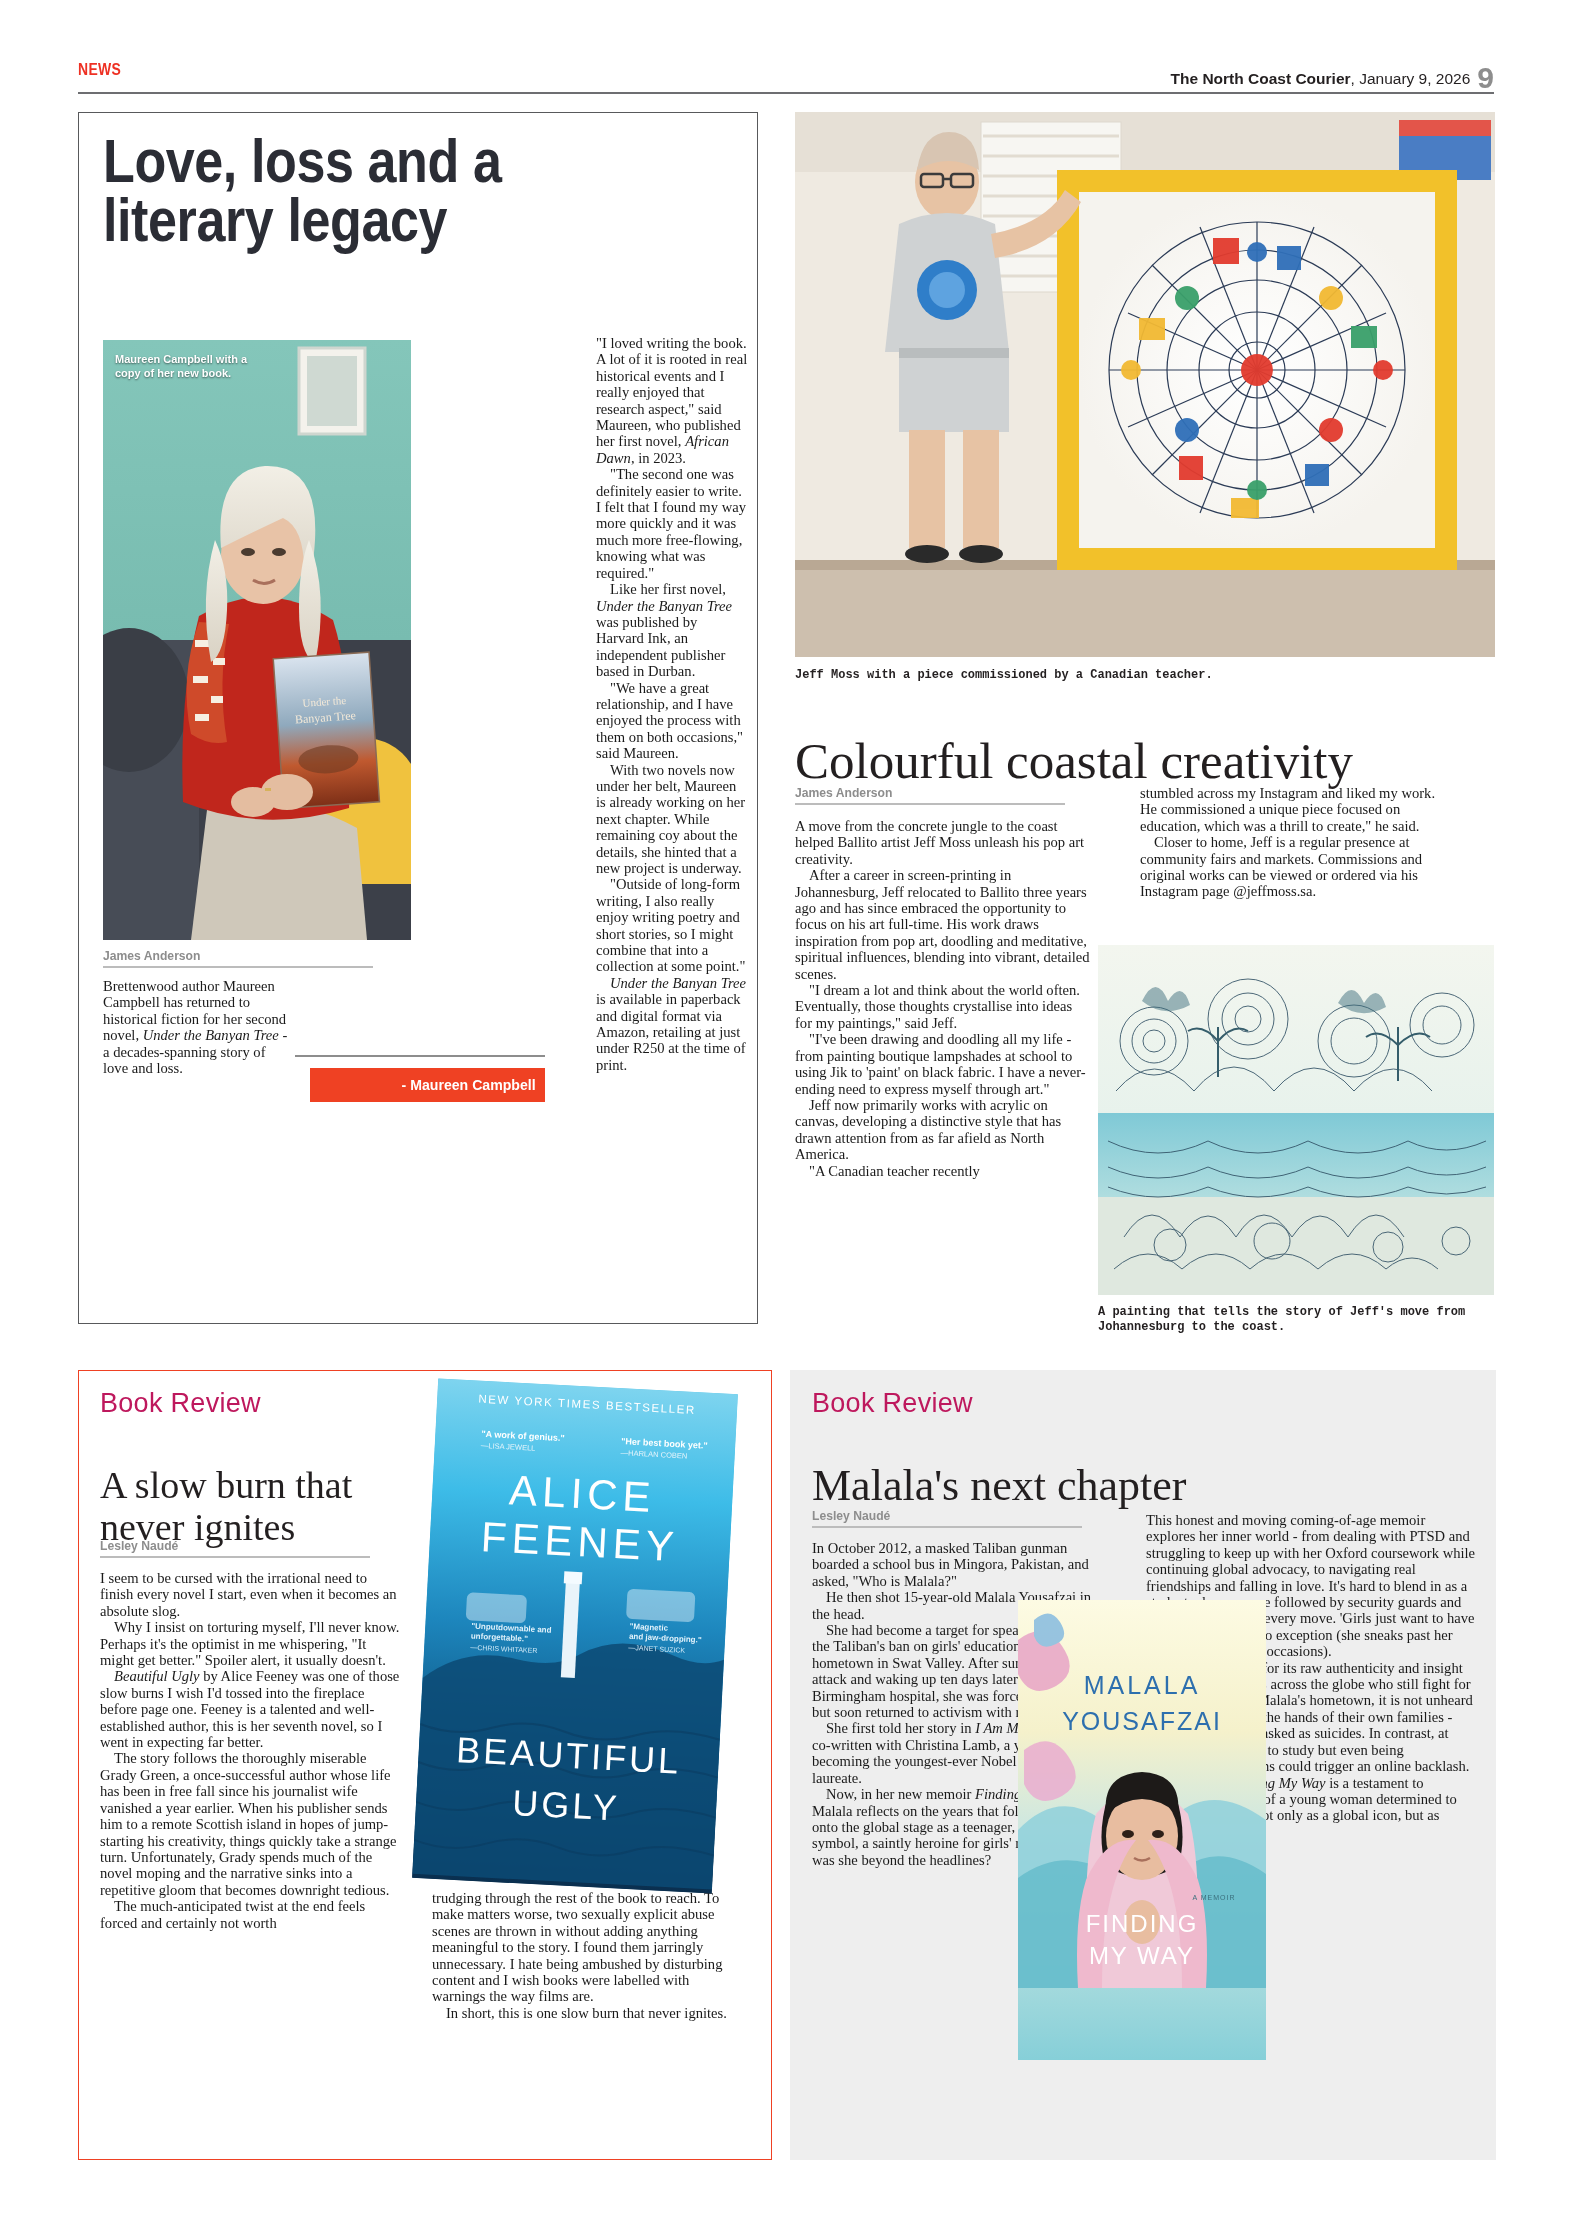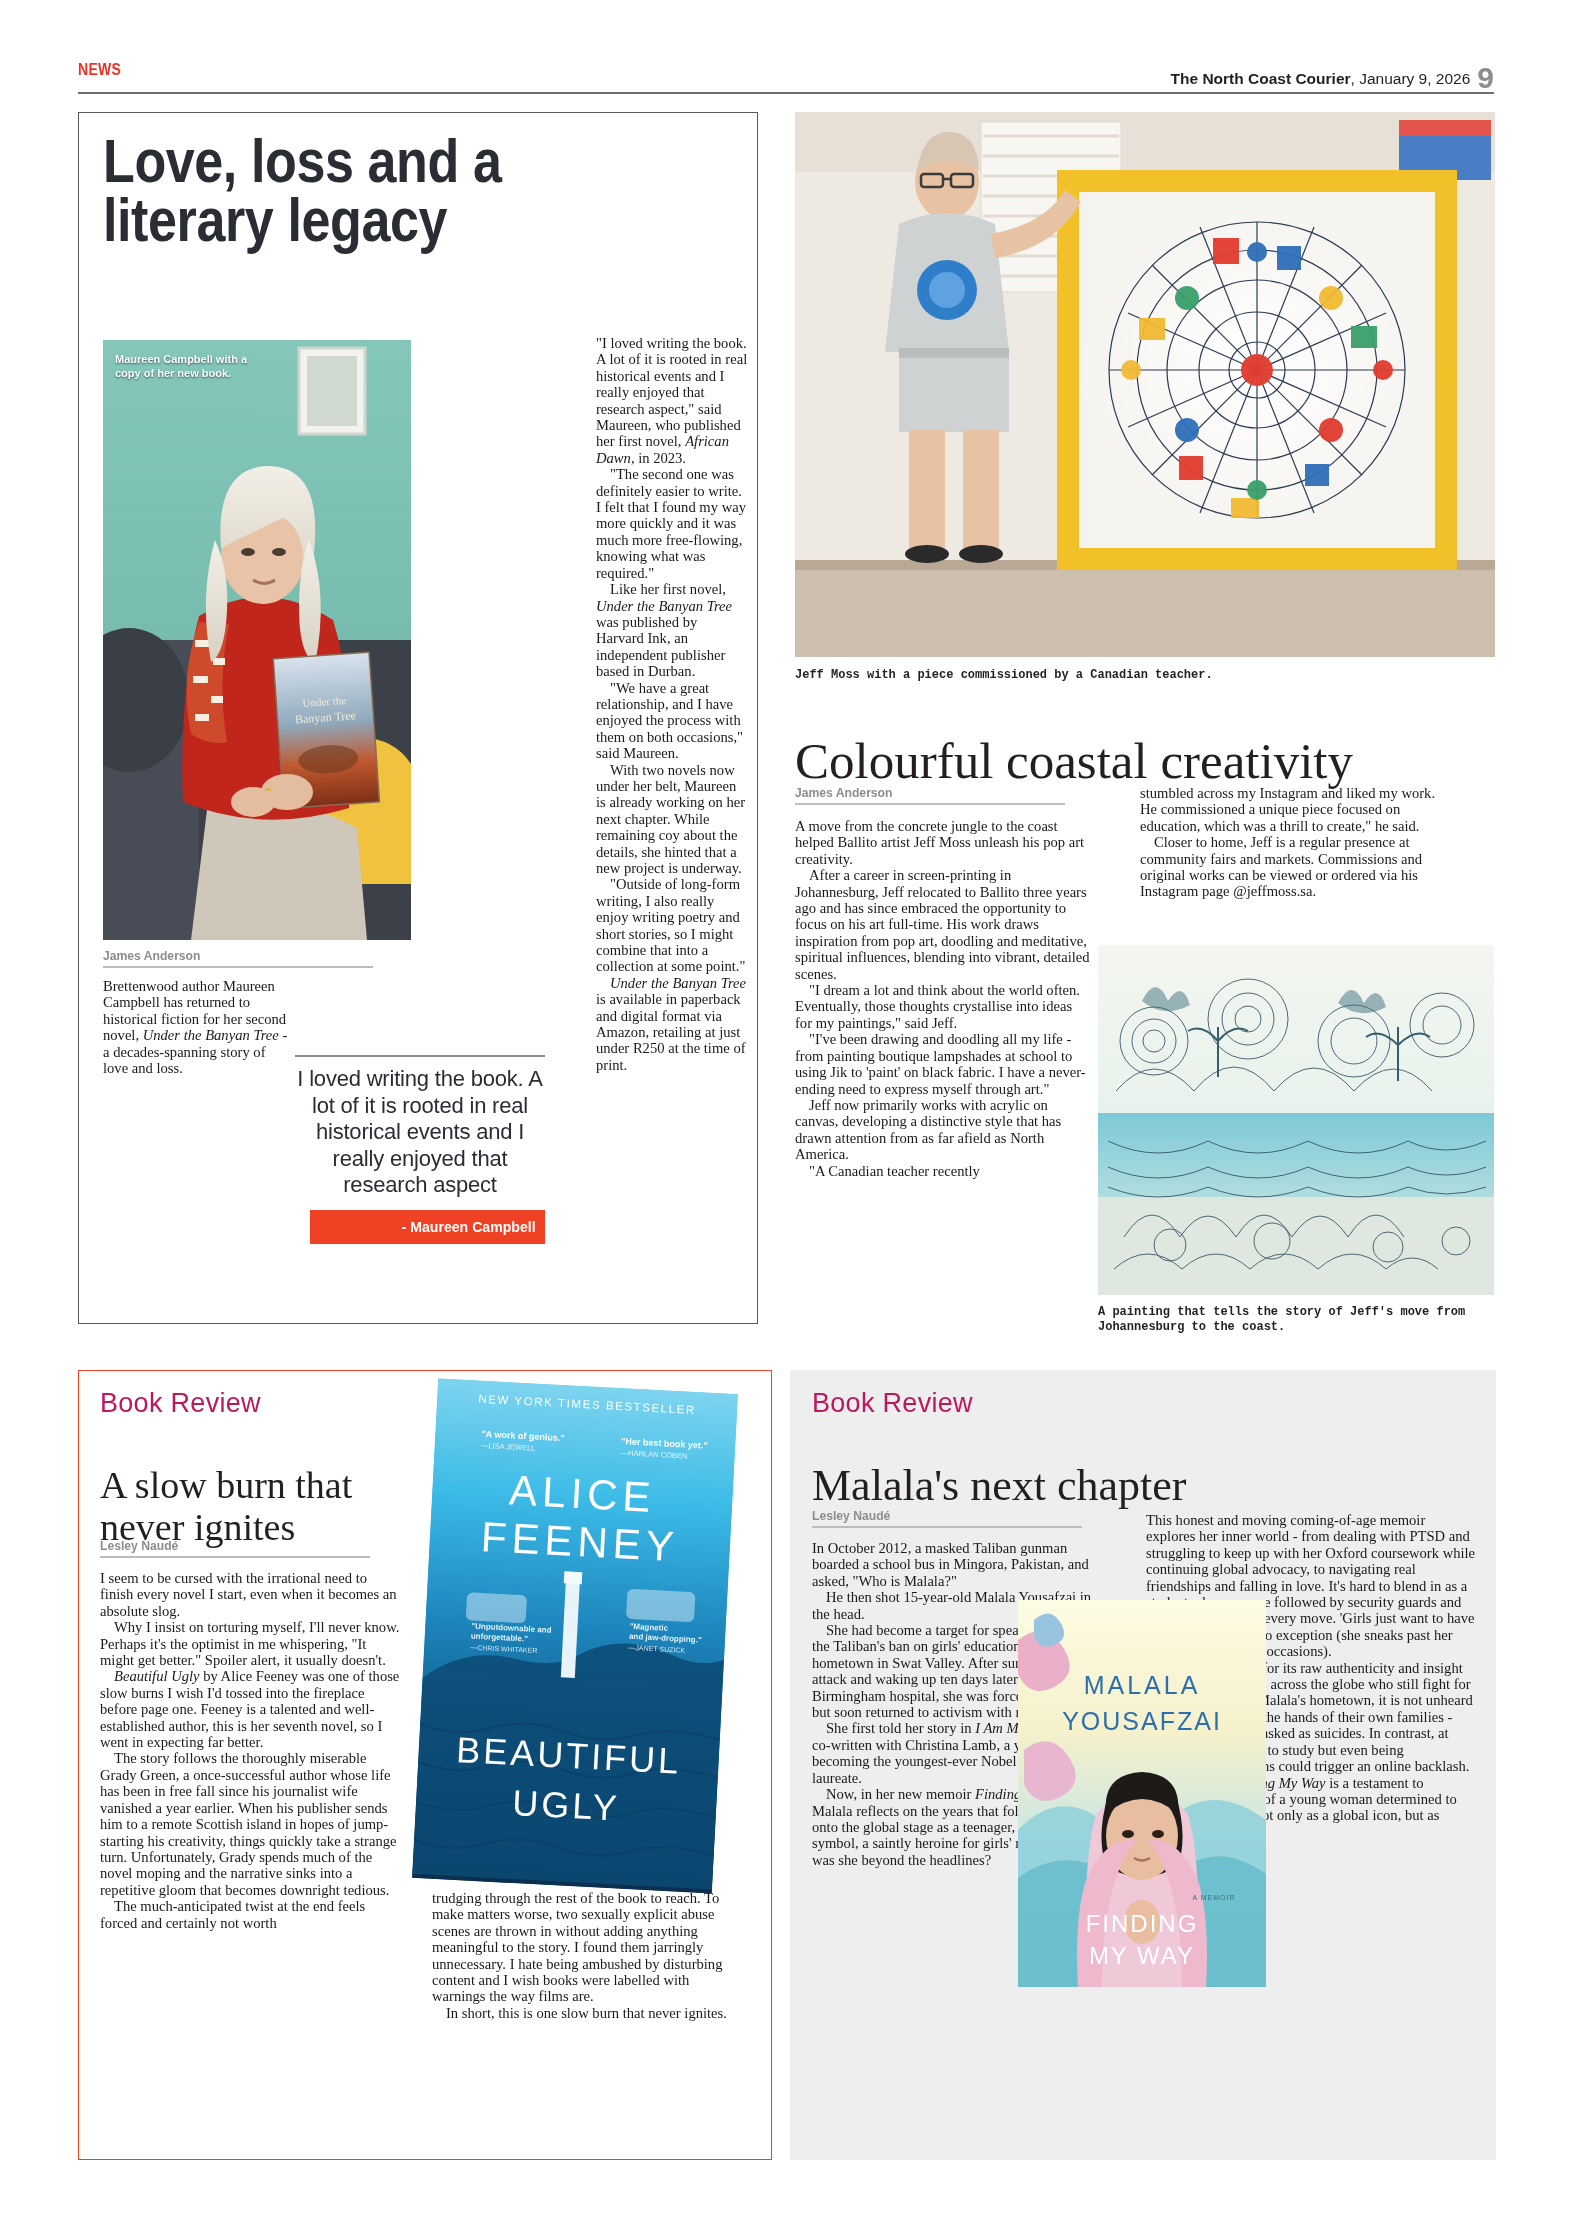--- a/index.html
+++ b/index.html
@@ -204,21 +204,20 @@
     <p>"The second one was definitely easier to write. I felt that I found my way more quickly and it was much more free-flowing, knowing what was required."</p>
     <p>Like her first novel, <i>Under the Banyan Tree</i> was published by Harvard Ink, an independent publisher based in Durban.</p>
     <p>"We have a great relationship, and I have enjoyed the process with them on both occasions," said Maureen.</p>
     <p>With two novels now under her belt, Maureen is already working on her next chapter. While remaining coy about the details, she hinted that a new project is underway.</p>
     <p>"Outside of long-form writing, I also really enjoy writing poetry and short stories, so I might combine that into a collection at some point."</p>
     <p><i>Under the Banyan Tree</i> is available in paperback and digital format via Amazon, retailing at just under R250 at the time of print.</p>
   </div>
 
   <div class="pullquote" style="left:295px;top:1055px;width:250px;">
     <div class="topline"></div>
-    <div class="qtext">I loved writing the book. A lot of it is rooted in real historical events and I really enjoyed that research aspect</div>
     <div class="attrib">- Maureen Campbell</div>
   </div>
 
   <div class="img ph2" style="left:795px;top:112px;width:700px;height:545px;">
     <svg width="700" height="545" viewBox="0 0 700 545" preserveAspectRatio="none">
       <defs>
         <radialGradient id="burst" cx="0.5" cy="0.5" r="0.5">
           <stop offset="0" stop-color="#ffffff"></stop>
             <stop offset="1" stop-color="#f5f3ee"></stop>
         </radialGradient>
@@ -455,21 +454,21 @@
     <p>She first told her story in <i>I Am Malala</i> (2013), co-written with Christina Lamb, a year before becoming the youngest-ever Nobel Peace Prize laureate.</p>
     <p>Now, in her new memoir <i>Finding My Way</i>, Malala reflects on the years that followed. Thrust onto the global stage as a teenager, she became a symbol, a saintly heroine for girls' rights. But who was she beyond the headlines?</p>
   </div>
 
   <div class="col body" style="left:1146px;top:1512px;width:330px;">
     <p class="first">This honest and moving coming-of-age memoir explores her inner world - from dealing with PTSD and struggling to keep up with her Oxford coursework while continuing global advocacy, to navigating real friendships and falling in love. It's hard to blend in as a student when you are followed by security guards and scrutinised for your every move. 'Girls just want to have fun', and Malala is no exception (she sneaks past her security on multiple occasions).</p>
     <p>I loved this book for its raw authenticity and insight into the lives of girls across the globe who still fight for basic freedoms. In Malala's hometown, it is not unheard of for girls to die at the hands of their own families - "honour" killings masked as suicides. In contrast, at Oxford she was free to study but even being photographed in jeans could trigger an online backlash.</p>
     <p>Ultimately, <i>Finding My Way</i> is a testament to resilience, the story of a young woman determined to reclaim her voice, not only as a global icon, but as herself.</p>
   </div>
 
-  <div class="img bc2" style="left:1018px;top:1600px;width:248px;height:387px;">
+  <div class="img bc2" style="left:1018px;top:1600px;width:248px;height:460px;">
     <svg width="248" height="388" viewBox="0 0 248 388" preserveAspectRatio="none">
       <defs>
         <linearGradient id="fmw" x1="0" y1="0" x2="0" y2="1">
           <stop offset="0" stop-color="#fdfbe3"></stop>
             <stop offset="0.34" stop-color="#f5f1cb"></stop>
           <stop offset="0.62" stop-color="#c9e6e3"></stop>
             <stop offset="1" stop-color="#7ecbd6"></stop>
         </linearGradient>
       </defs>
       <rect width="248" height="388" fill="url(#fmw)"></rect>

